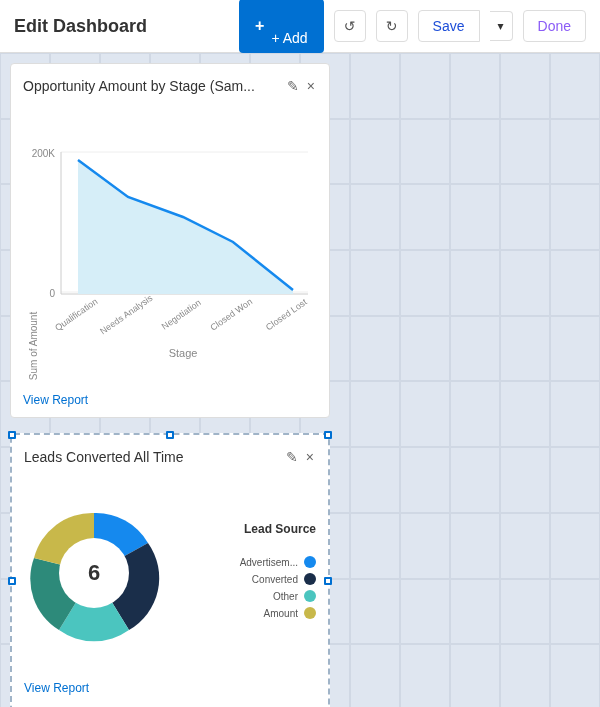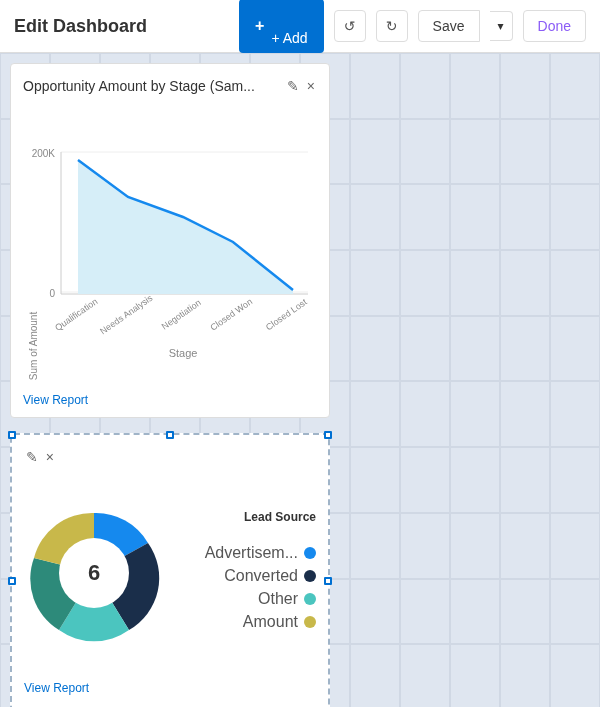--- a/index.html
+++ b/index.html
@@ -55,21 +55,21 @@
       color: #555;
     }
 
     .btn-save {
       background: #fff;
       border: 1px solid #ddd;
       border-radius: 4px 0 0 4px;
       padding: 7px 14px;
       font-size: 14px;
       cursor: pointer;
-      color: #404040;
+      color: #1d4ed8;
     }
 
     .btn-save-arrow {
       background: #fff;
       border: 1px solid #ddd;
       border-left: none;
       border-radius: 0 4px 4px 0;
       padding: 7px 8px;
       font-size: 12px;
       cursor: pointer;
@@ -232,21 +232,21 @@
       margin-bottom: 20px;
       text-align: right;
     }
 
     .legend-item {
       display: flex;
       align-items: center;
       justify-content: flex-end;
       gap: 6px;
       margin-bottom: 5px;
-      font-size: 16px;
+      font-size: 10px;
       color: #555;
     }
 
     .legend-dot {
       width: 12px;
       height: 12px;
       border-radius: 50%;
       flex-shrink: 0;
     }
 
@@ -449,20 +449,21 @@
 
     <div class="widget-leads">
 
       <div class="resize-handle handle-tl"></div>
       <div class="resize-handle handle-tm"></div>
       <div class="resize-handle handle-tr"></div>
       <div class="resize-handle handle-ml"></div>
       <div class="resize-handle handle-mr"></div>
 
       <div class="widget-header">
+        <span class="widget-title">Leads Converted All Time</span>
         <div class="widget-actions">
           <button class="widget-action-btn">✎</button>
           <button class="widget-action-btn">×</button>
         </div>
       </div>
 
       <div class="leads-content">
 
         <div class="donut-container" style="position:relative;display:flex;align-items:center;justify-content:center;">
           <svg width="140" height="140" viewBox="0 0 140 140">

